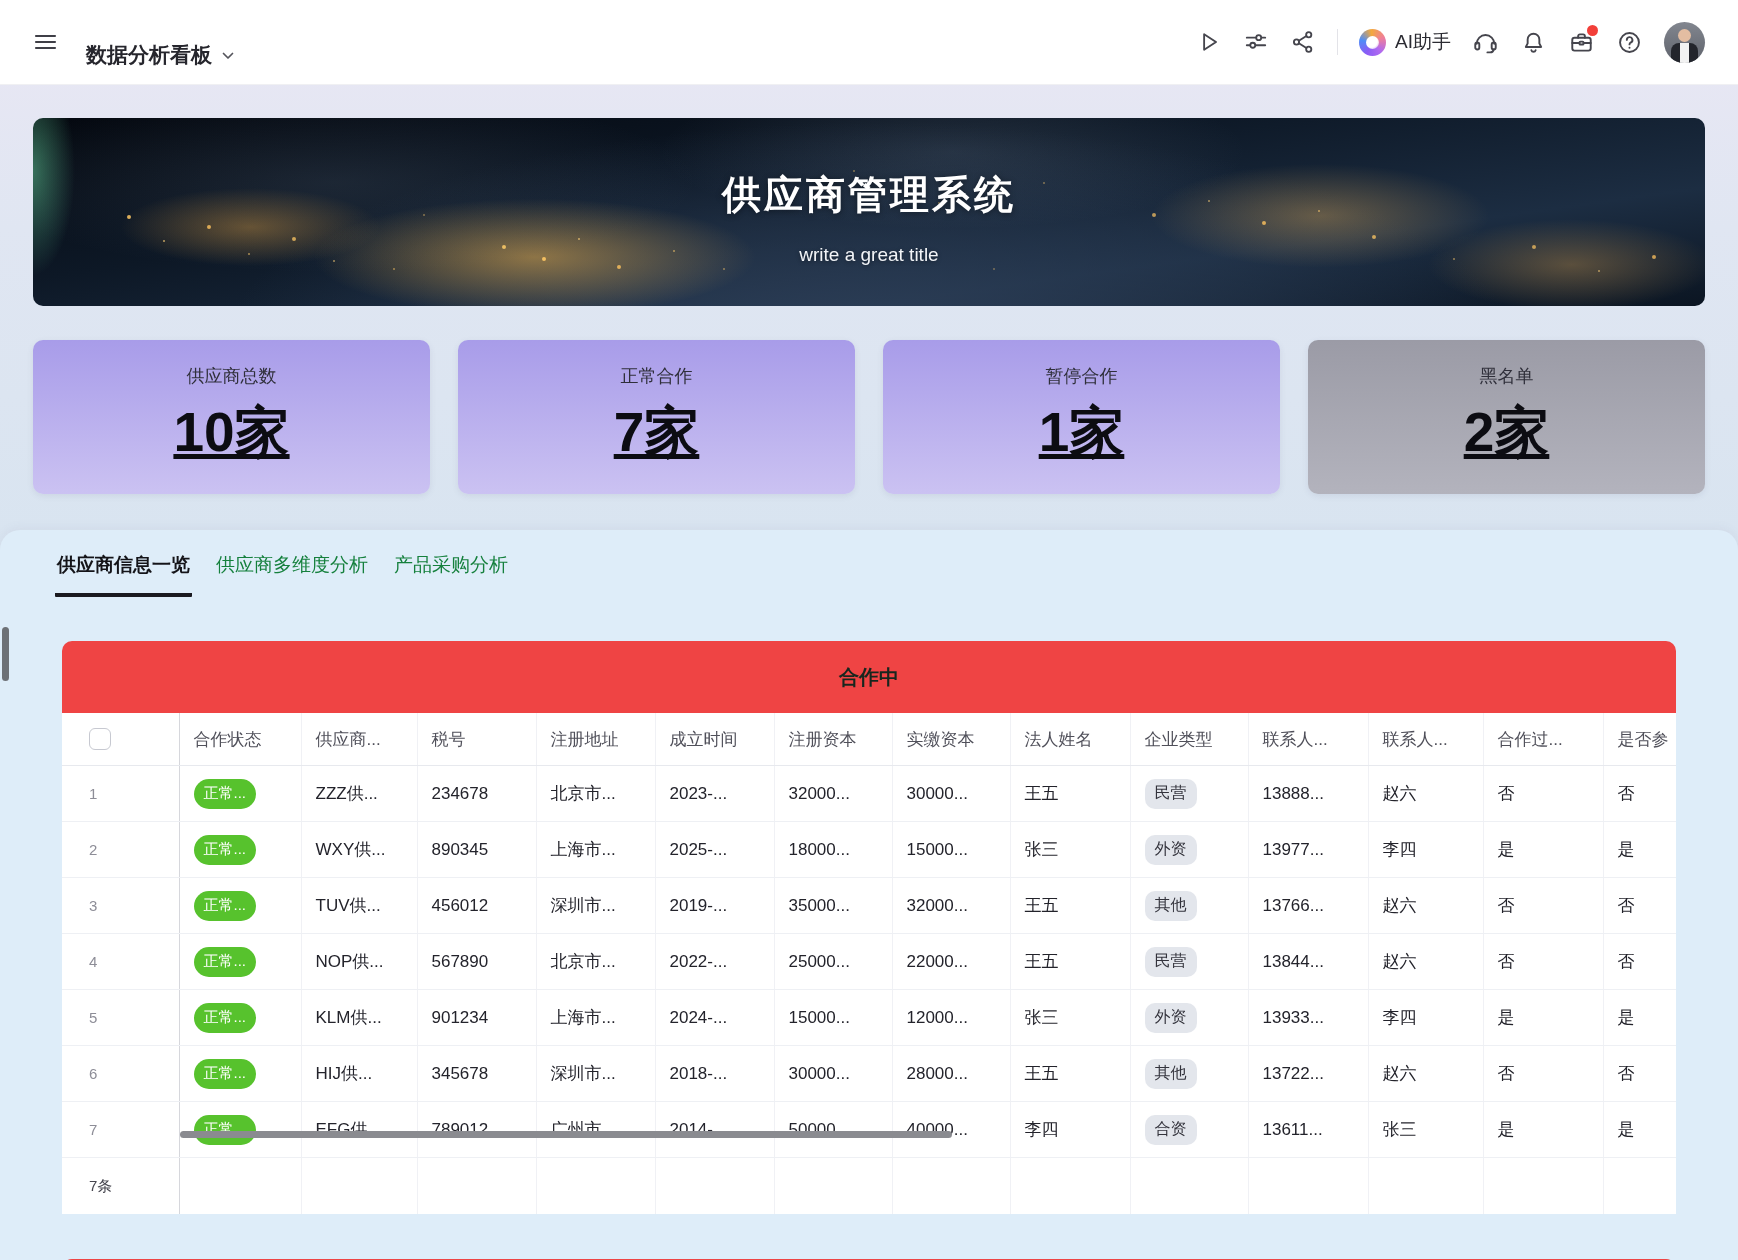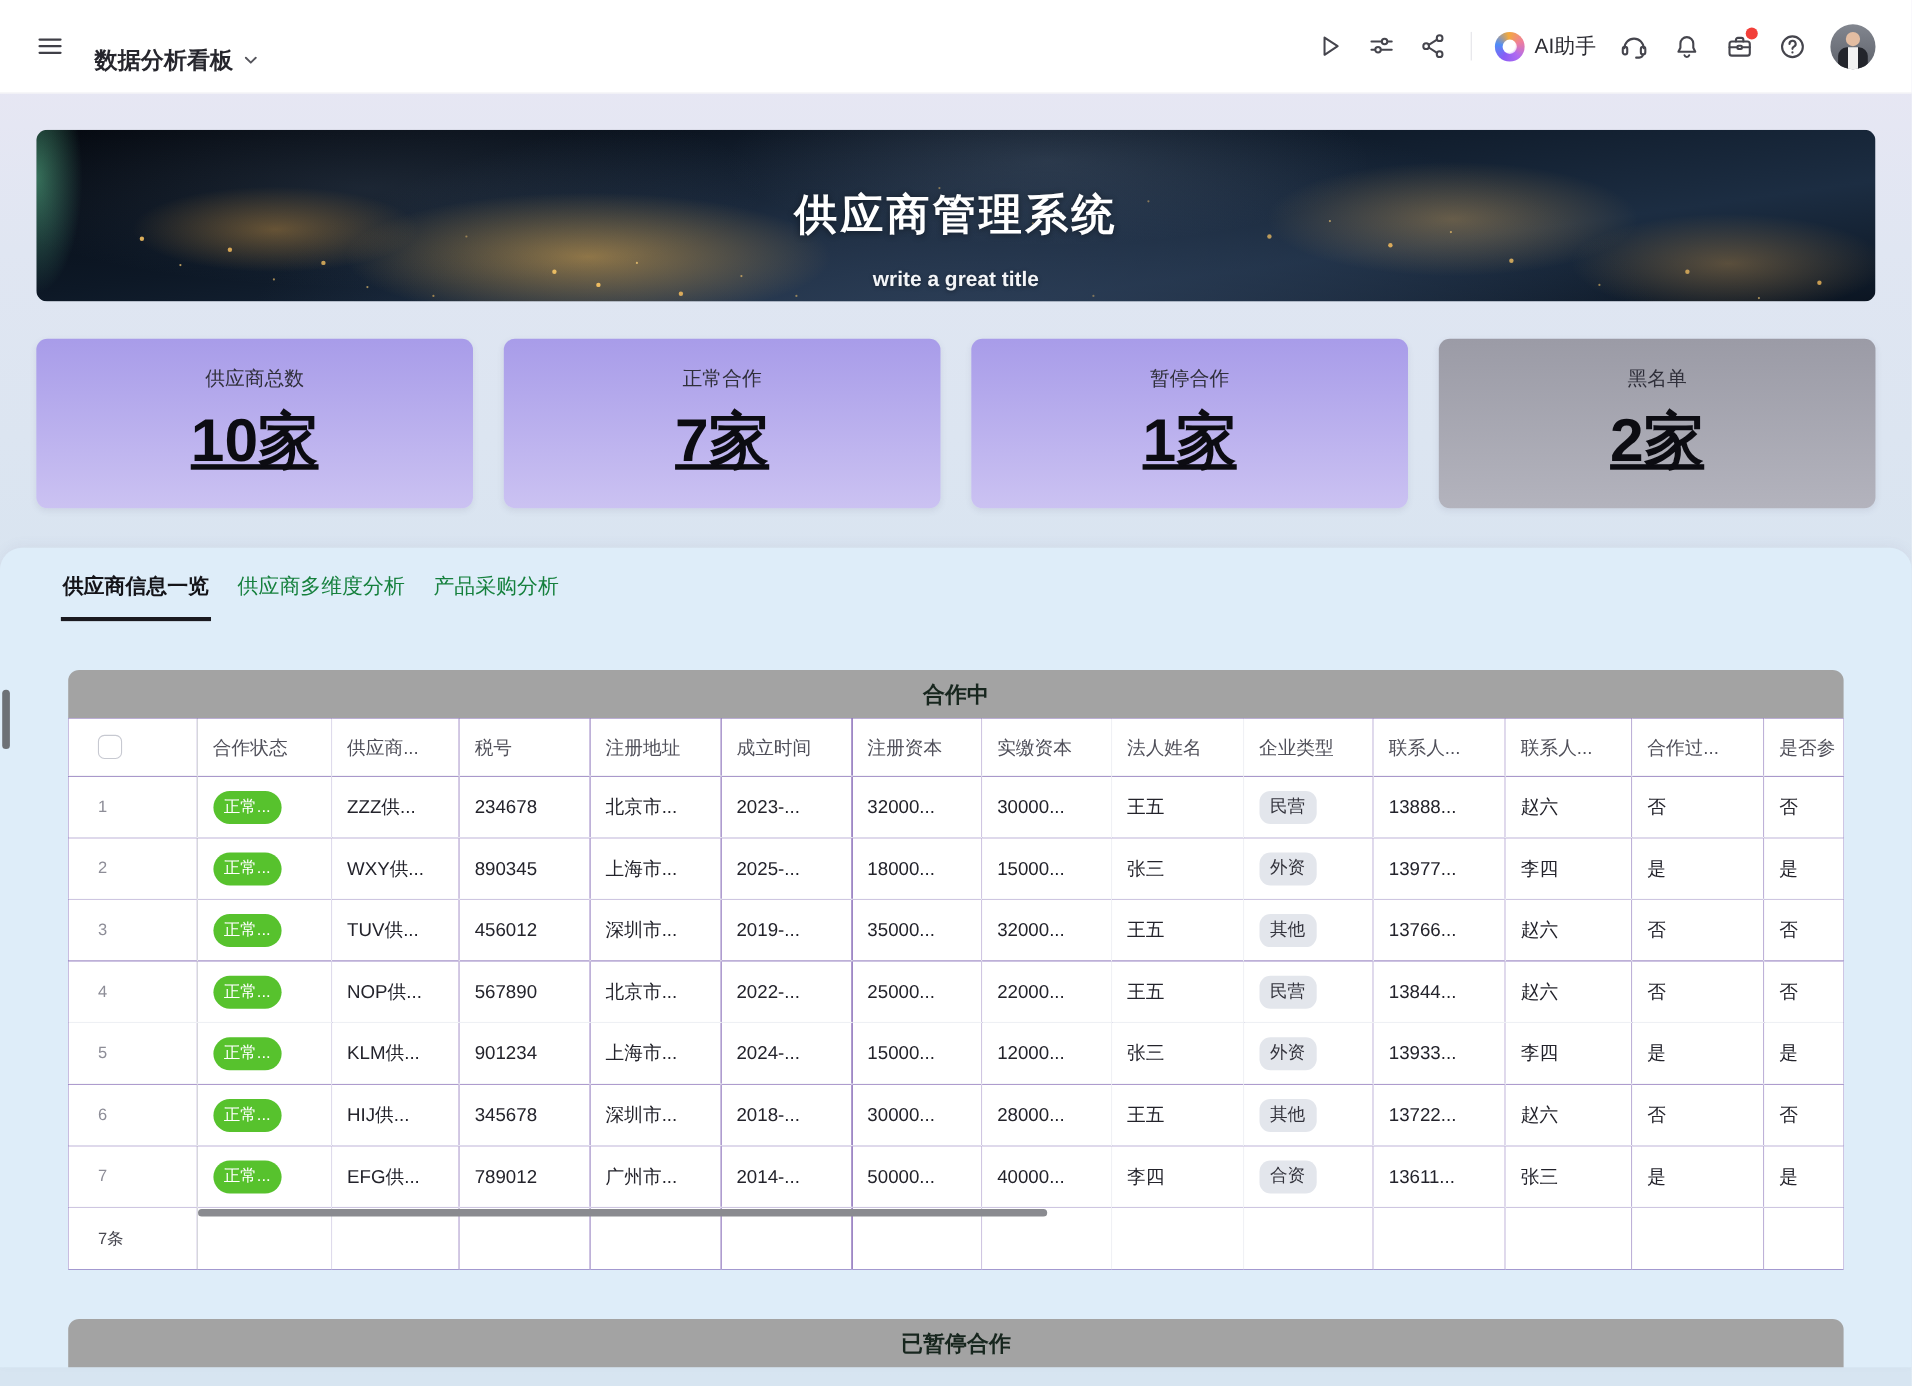--- a/index.html
+++ b/index.html
@@ -28,21 +28,21 @@
   .ai-label{font-size:19px;color:#2b2b32;}
   .badge-wrap{position:relative;}
   .red-dot{position:absolute;right:-3px;top:-4px;width:11px;height:11px;border-radius:50%;background:#f23f39;}
   .avatar{width:41px;height:41px;border-radius:50%;overflow:hidden;position:relative;border:none;padding:0;cursor:pointer;
     background:linear-gradient(180deg,#82868f 0%,#5e626b 100%);}
   .avatar::before{content:"";position:absolute;left:14px;top:7px;width:13px;height:13px;border-radius:50%;background:#e3bda2;}
   .avatar::after{content:"";position:absolute;left:7px;top:21px;width:27px;height:20px;border-radius:8px 8px 0 0;
     background:linear-gradient(90deg,#23252c 0 34%,#f2f2f2 34% 66%,#23252c 66% 100%);}
   
   .hero{
-    margin:33px 33px 0;height:156px;border-radius:10px;position:relative;overflow:hidden;
+    margin:33px 33px 0;height:188px;border-radius:10px;position:relative;overflow:hidden;
     background:
       radial-gradient(60px 150px at 0% 28%,rgba(110,230,170,.45),transparent 70%),
       radial-gradient(340px 90px at 30% 74%,rgba(255,190,80,.50),transparent 65%),
       radial-gradient(200px 60px at 13% 58%,rgba(255,180,70,.35),transparent 65%),
       radial-gradient(260px 80px at 77% 52%,rgba(255,190,90,.33),transparent 65%),
       radial-gradient(220px 70px at 92% 78%,rgba(255,185,85,.30),transparent 65%),
       radial-gradient(420px 110px at 55% 18%,rgba(150,170,195,.16),transparent 70%),
       radial-gradient(520px 130px at 18% 34%,rgba(140,160,185,.14),transparent 70%),
       radial-gradient(900px 320px at 50% 125%,#2d3f58,transparent 72%),
       linear-gradient(172deg,#04080f 0%,#0d1826 38%,#1c2d42 72%,#0b1522 100%);
@@ -59,39 +59,39 @@
       905px 84px 0 0 rgba(255,205,110,.5), 1010px 64px 0 0 rgba(255,205,110,.45),
       1120px 96px 0 1px rgba(255,200,100,.7), 1175px 82px 0 0 rgba(255,210,120,.6),
       1230px 104px 0 1px rgba(255,195,95,.8), 1285px 92px 0 0 rgba(255,205,110,.65),
       1340px 118px 0 1px rgba(255,200,100,.75), 1420px 140px 0 0 rgba(255,205,110,.55),
       1500px 128px 0 1px rgba(255,200,100,.7), 1565px 152px 0 0 rgba(255,210,120,.6),
       1620px 138px 0 1px rgba(255,195,95,.75), 390px 96px 0 0 rgba(255,205,110,.45),
       690px 150px 0 0 rgba(255,205,110,.5), 960px 150px 0 0 rgba(255,205,110,.4);
   }
   .hero-text{position:absolute;left:0;right:0;top:50px;text-align:center;z-index:2;}
   .hero-title{font-size:39px;font-weight:bold;color:#ffffff;letter-spacing:3px;text-shadow:0 1px 6px rgba(0,0,0,.45);}
-  .hero-subtitle{margin-top:22px;font-size:19px;font-weight:bold;color:#f2f4f7;text-shadow:0 1px 4px rgba(0,0,0,.4);}
+  .hero-subtitle{margin-top:22px;font-size:19px;font-weight:normal;color:#f2f4f7;text-shadow:0 1px 4px rgba(0,0,0,.4);}
   
   .cards{display:flex;gap:28px;margin:34px 33px 0;}
   .stat-card{flex:1;height:154px;border-radius:10px;display:flex;flex-direction:column;align-items:center;justify-content:center;
     box-shadow:0 2px 6px rgba(80,80,120,.10);}
   .stat-card.purple{background:linear-gradient(180deg,#a89ce9 0%,#cbc2f2 100%);}
   .stat-card.gray{background:linear-gradient(180deg,#9b9ba6 0%,#b3b3bd 100%);}
   .stat-label{font-size:18px;color:#2f2f3a;}
   .stat-value{margin-top:8px;font-size:55px;font-weight:bold;color:#0c0c12;text-decoration:underline;}
   
   .panel{margin-top:36px;background:#deedf9;border-radius:20px 20px 0 0;min-height:730px;
     box-shadow:0 -3px 10px rgba(100,110,140,.06);}
   .tabs{display:flex;gap:22px;padding:22px 0 0 55px;}
   .tab{background:none;border:none;cursor:pointer;font-family:inherit;
     font-size:19px;color:#15803d;padding:0 2px 15px;border-bottom:4px solid transparent;}
   .tab.active{color:#141419;font-weight:bold;border-bottom-color:#1a1a20;border-radius:0 0 1px 1px;}
   
   .table-card{margin:30px 62px 0;position:relative;}
-  .band{height:44px;border-radius:10px 10px 0 0;background:#a3a3a3;display:flex;align-items:center;justify-content:center;margin-top:44px;}
+  .band{height:72px;border-radius:10px 10px 0 0;background:#ef4444;display:flex;align-items:center;justify-content:center;margin-top:44px;}
   .band-title{font-size:20px;font-weight:bold;color:#17261e;}
   .table-clip{overflow:hidden;background:#4c1d95;}
   table{border-collapse:collapse;table-layout:fixed;width:1661px;}
   th{height:52px;font-weight:normal;font-size:17px;color:#50505a;text-align:left;padding:0 6px 0 14px;
     background:#fff;border-bottom:1px solid #e7e9ee;border-right:1px solid #f0f1f5;white-space:nowrap;overflow:hidden;}
   td{height:55px;font-size:17px;color:#23232b;padding:0 6px 0 14px;background:#fff;
     border-bottom:1px solid #eef0f4;border-right:1px solid #f0f1f5;white-space:nowrap;overflow:hidden;}
   th.col-first,td.col-first{border-right:1px solid #d6d7dc;}
   td.idx{color:#8d8d97;font-size:15px;padding-left:27px;}
   .checkbox{width:20px;height:20px;border:1.5px solid #c7c9d1;border-radius:6px;background:#fff;margin-left:13px;cursor:pointer;}

